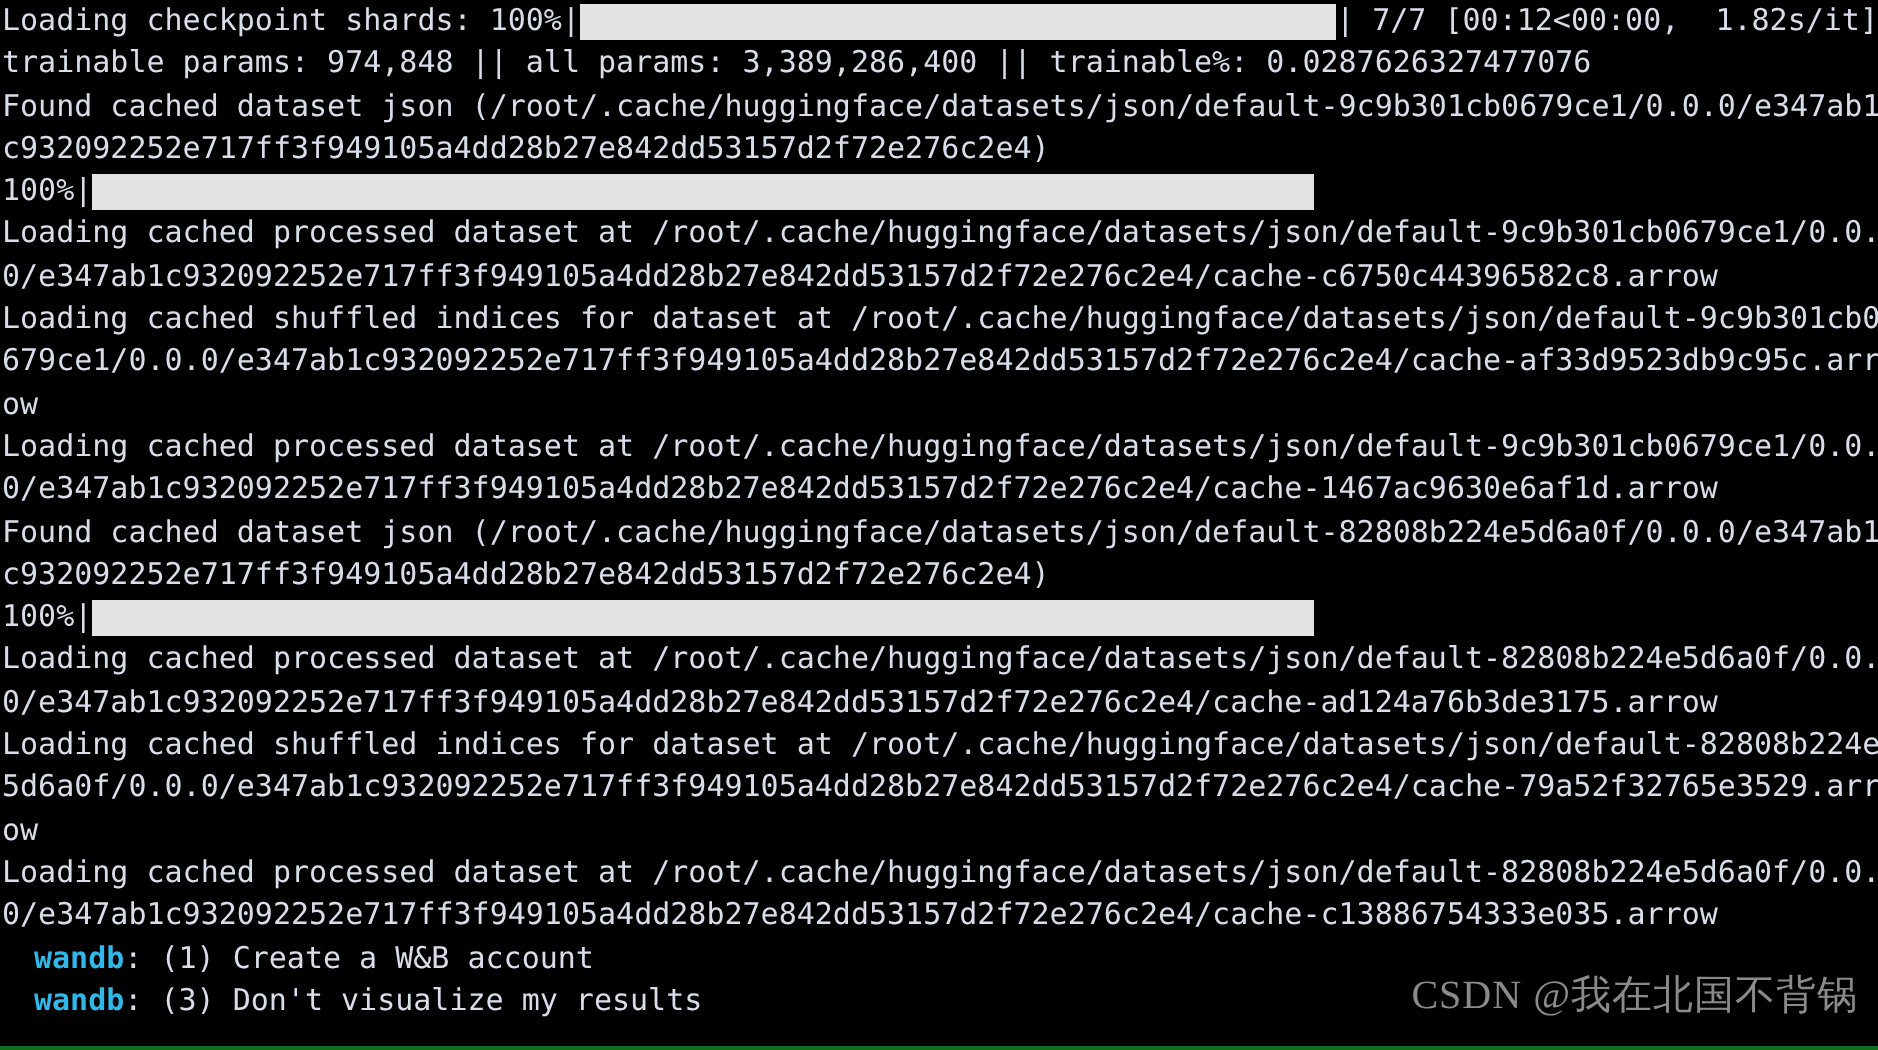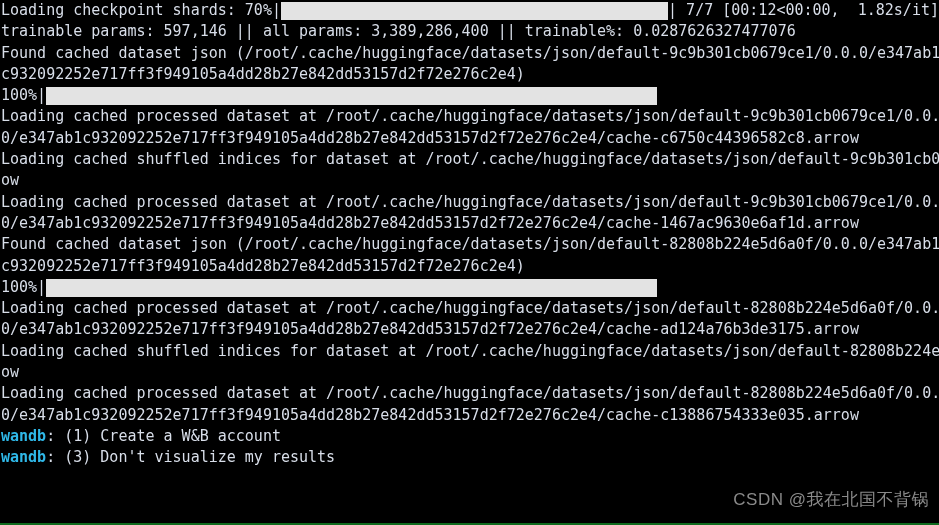--- a/index.html
+++ b/index.html
@@ -52,75 +52,77 @@
   .pbar-stats {
     color: #d8dee9;
   }
   
   .wandb-line {
     font-family: "DejaVu Sans Mono", "Liberation Mono", monospace;
     font-size: 15px;
     line-height: 21.3px;
     height: 21.3px;
     white-space: pre;
-    padding-left: 1px;
+    padding-left: 17px;
   }
   .wandb-tag {
     color: #2fb8e8;
     font-weight: bold;
   }
   .wandb-colon {
     color: #d8dee9;
   }
   .wandb-text {
     color: #d8dee9;
   }
   .watermark {
     position: absolute;
     right: 10px;
     bottom: 14px;
     color: #8a8a8a;
-    font-family: Liberation Sans, sans-serif;
-    font-size: 17px;
+    font-family: Liberation Serif, serif;
+    font-size: 20px;
     letter-spacing: 0.5px;
     pointer-events: none;
     user-select: none;
     margin-top: 16px;
   }
   .bottom-rule {
     position: absolute;
     left: 0;
     bottom: 0;
     width: 939px;
     height: 2px;
     background: #0f6b1f;
   }
 </style>
 </head>
 <body>
 
 <div id="terminal">
   <div id="terminal-output">
-      <div class="term-line pbar-line"><span class="pbar-pct">Loading checkpoint shards: 70%|</span><span class="pbar-fill" style="width: 479px;"></span><span class="pbar-stats">| 7/7 [00:12&lt;00:00,  1.82s/it]</span></div>
-      <div class="term-line">trainable params: 597,146 || all params: 3,389,286,400 || trainable%: 0.0287626327477076</div>
+      <div class="term-line pbar-line"><span class="pbar-pct">Loading checkpoint shards: 100%|</span><span class="pbar-fill" style="width: 479px;"></span><span class="pbar-stats">| 7/7 [00:12&lt;00:00,  1.82s/it]</span></div>
+      <div class="term-line">trainable params: 974,848 || all params: 3,389,286,400 || trainable%: 0.0287626327477076</div>
       <div class="term-line">Found cached dataset json (/root/.cache/huggingface/datasets/json/default-9c9b301cb0679ce1/0.0.0/e347ab1</div>
       <div class="term-line">c932092252e717ff3f949105a4dd28b27e842dd53157d2f72e276c2e4)</div>
       <div class="term-line pbar-line"><span class="pbar-pct">100%|</span><span class="pbar-fill" style="width: 611px;"></span></div>
       <div class="term-line">Loading cached processed dataset at /root/.cache/huggingface/datasets/json/default-9c9b301cb0679ce1/0.0.</div>
       <div class="term-line">0/e347ab1c932092252e717ff3f949105a4dd28b27e842dd53157d2f72e276c2e4/cache-c6750c44396582c8.arrow</div>
       <div class="term-line">Loading cached shuffled indices for dataset at /root/.cache/huggingface/datasets/json/default-9c9b301cb0</div>
+      <div class="term-line">679ce1/0.0.0/e347ab1c932092252e717ff3f949105a4dd28b27e842dd53157d2f72e276c2e4/cache-af33d9523db9c95c.arr</div>
       <div class="term-line">ow</div>
       <div class="term-line">Loading cached processed dataset at /root/.cache/huggingface/datasets/json/default-9c9b301cb0679ce1/0.0.</div>
       <div class="term-line">0/e347ab1c932092252e717ff3f949105a4dd28b27e842dd53157d2f72e276c2e4/cache-1467ac9630e6af1d.arrow</div>
       <div class="term-line">Found cached dataset json (/root/.cache/huggingface/datasets/json/default-82808b224e5d6a0f/0.0.0/e347ab1</div>
       <div class="term-line">c932092252e717ff3f949105a4dd28b27e842dd53157d2f72e276c2e4)</div>
       <div class="term-line pbar-line"><span class="pbar-pct">100%|</span><span class="pbar-fill" style="width: 611px;"></span></div>
       <div class="term-line">Loading cached processed dataset at /root/.cache/huggingface/datasets/json/default-82808b224e5d6a0f/0.0.</div>
       <div class="term-line">0/e347ab1c932092252e717ff3f949105a4dd28b27e842dd53157d2f72e276c2e4/cache-ad124a76b3de3175.arrow</div>
       <div class="term-line">Loading cached shuffled indices for dataset at /root/.cache/huggingface/datasets/json/default-82808b224e</div>
+      <div class="term-line">5d6a0f/0.0.0/e347ab1c932092252e717ff3f949105a4dd28b27e842dd53157d2f72e276c2e4/cache-79a52f32765e3529.arr</div>
       <div class="term-line">ow</div>
       <div class="term-line">Loading cached processed dataset at /root/.cache/huggingface/datasets/json/default-82808b224e5d6a0f/0.0.</div>
       <div class="term-line">0/e347ab1c932092252e717ff3f949105a4dd28b27e842dd53157d2f72e276c2e4/cache-c13886754333e035.arrow</div>
       <div class="wandb-line"><span class="wandb-tag">wandb</span><span class="wandb-colon">:</span><span class="wandb-text"> (1) Create a W&amp;B account</span></div>
       <div class="wandb-line"><span class="wandb-tag">wandb</span><span class="wandb-colon">:</span><span class="wandb-text"> (3) Don't visualize my results</span></div>
     </div>
   <div class="watermark">CSDN @我在北国不背锅</div>
   <div class="bottom-rule"></div>
 </div>
 

